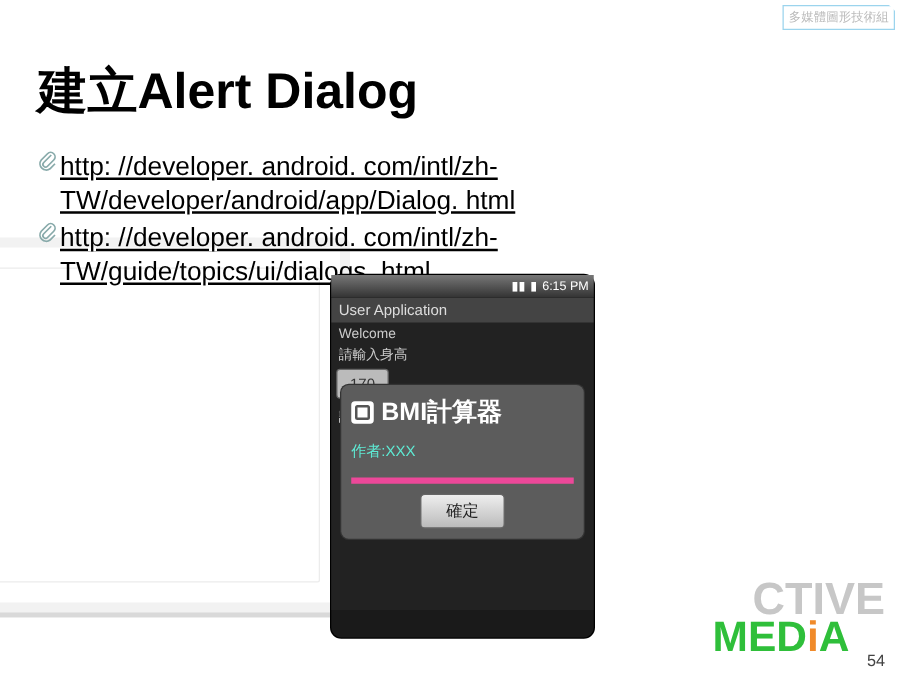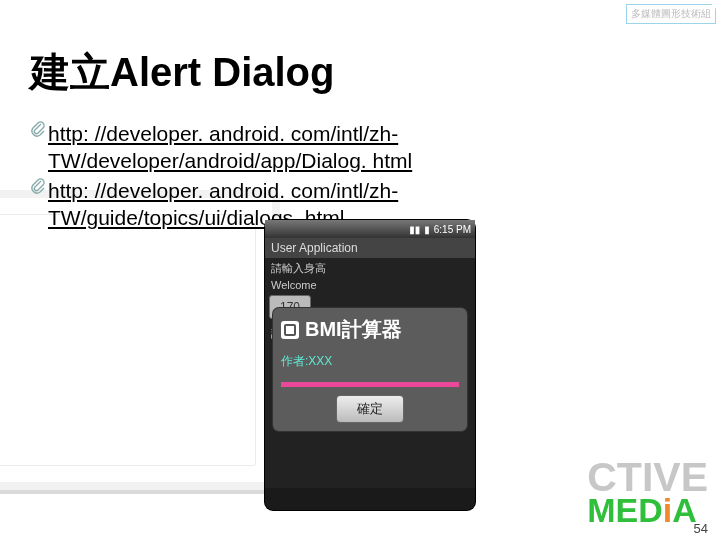--- a/index.html
+++ b/index.html
@@ -29,21 +29,21 @@
   .phone .overlay-btn-row { display:flex; justify-content:center; border-top:5px solid #ec4899; padding-top:8px; }
   .phone .overlay-btn { background:linear-gradient(#eee,#bbb); border:1px solid #666; border-radius:4px; padding:4px 20px; font-size:13px; color:#222; }
   .phone .navbar { position:absolute; bottom:0; left:0; right:0; height:22px; background:linear-gradient(#555,#222); color:#ccc; font-size:9px; display:flex; align-items:center; justify-content:center; letter-spacing:2px; }
   .phone .field-label { color:#ccc; font-size:11px; margin:3px 6px 0 6px; }
 
   .bg-monitor { position:absolute; left:-80px; top:190px; width:360px; height:300px; opacity:0.55; pointer-events:none; }
   .bg-monitor .frame { position:absolute; inset:0; border:8px solid #e8e8e8; border-radius:6px; background:#fff; box-shadow:0 4px 0 #bbb; }
   .bg-monitor .scr { position:absolute; inset:24px; border:1px solid #ddd; border-radius:2px; }
 
   .logo { position:absolute; right:12px; bottom:14px; font-weight:900; letter-spacing:0; font-family: Impact, Arial Black, sans-serif; line-height:0.9; text-align:left; }
-  .logo .l1 { color:#c7c7c7; font-size:41px; }
+  .logo .l1 { color:#c7c7c7; font-size:36px;margin-left:32px; }
   .logo .l2 { color:#2fbf3a; font-size:34px; }
   .logo .l2 .i-dot { color:#f08a2a; }
 
   .page-num { position:absolute; right:12px; bottom:4px; font-size:13px; color:#444; }
 </style>
 </head>
 <body>
 
 <div class="slide">
 
@@ -82,22 +82,22 @@
   </div>
 
   <div class="phone">
     <div class="statusbar">
       <span>▮▮</span>
       <span>▮</span>
       <span>6:15 PM</span>
     </div>
     <div class="screen">
       <div class="app-title">User Application</div>
+      <div class="field-label">Welcome</div>
       <div class="field-label">請輸入身高</div>
-      <div class="field-label">Welcome</div>
       <div class="control">170</div>
       <div class="field-label">請輸入體重</div>
 
       <div class="overlay">
         <div class="overlay-title">
           <span class="bmi-icon"></span>
           <span>BMI計算器</span>
         </div>
         <div class="overlay-body">作者:XXX</div>
         <div class="overlay-btn-row">

